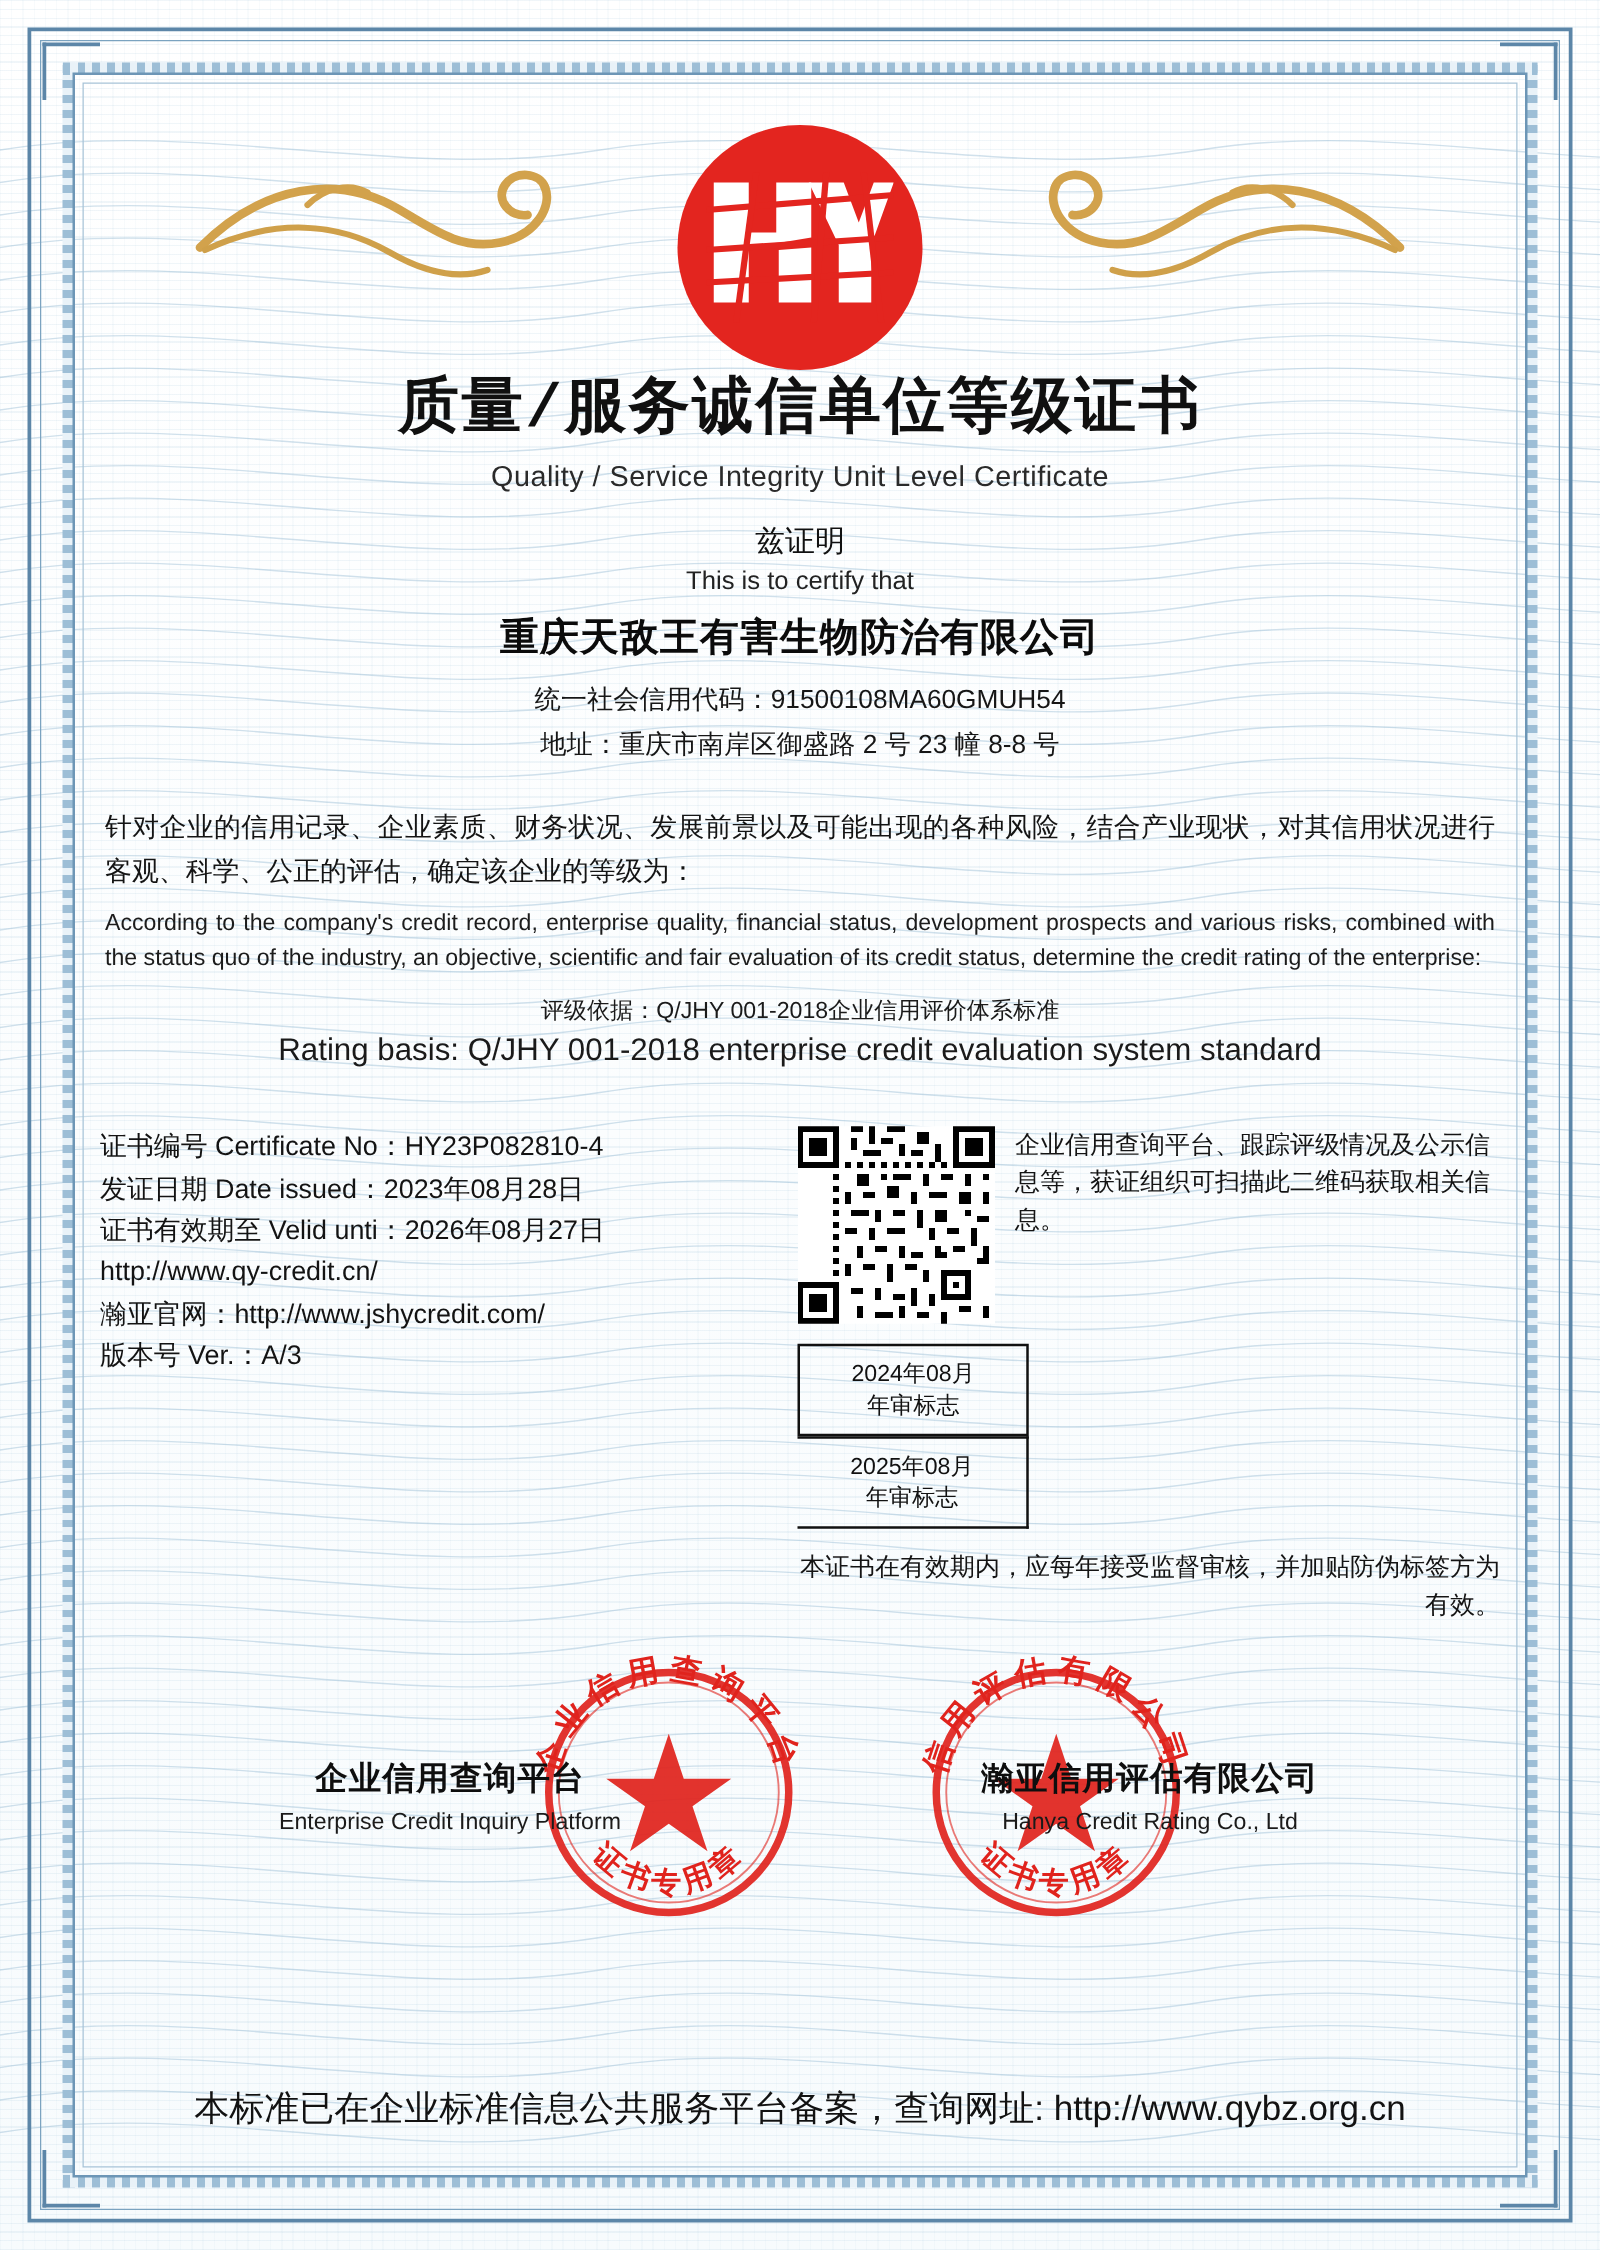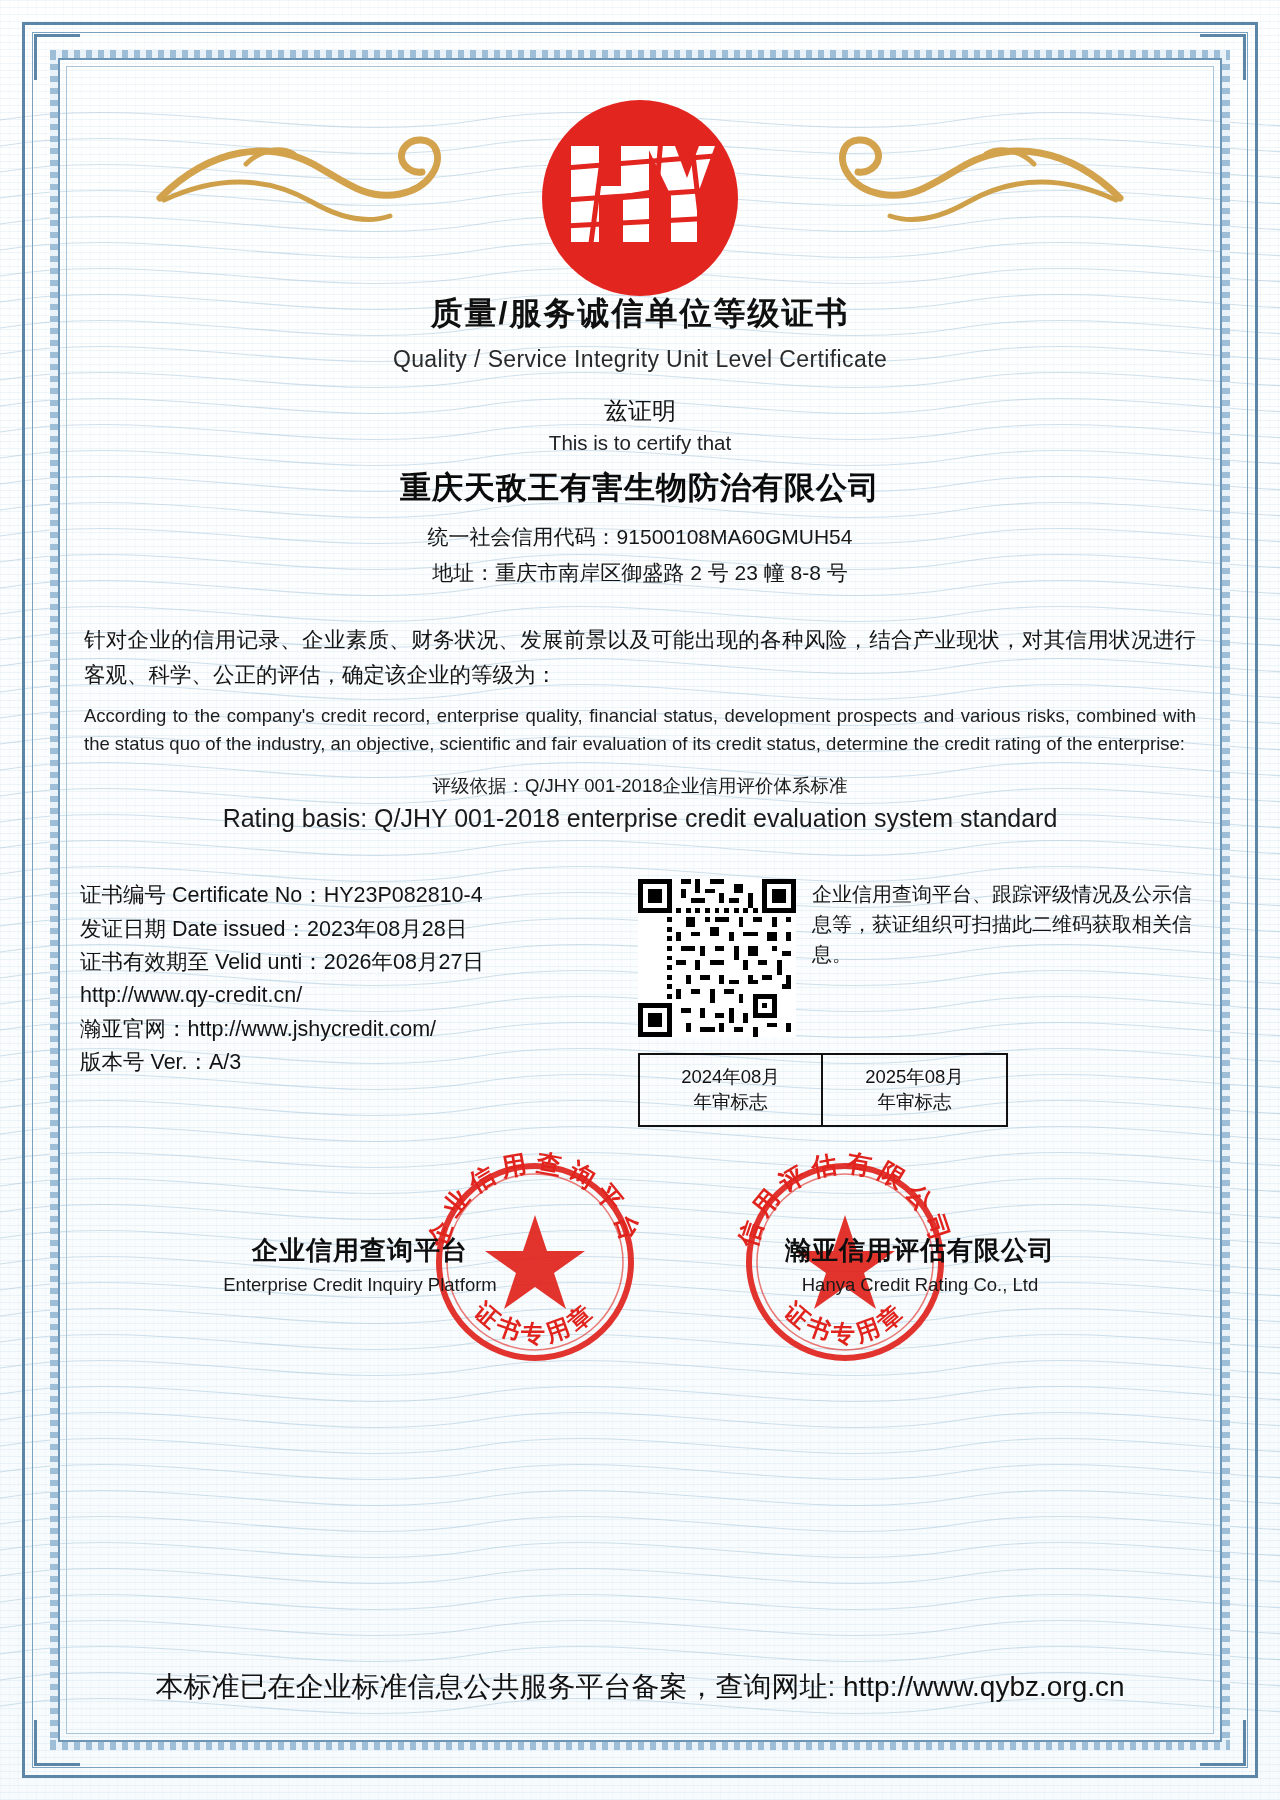--- a/index.html
+++ b/index.html
@@ -55,23 +55,23 @@
   .logo{
     position:absolute;left:50%;top:12px;transform:translateX(-50%);
     width:196px;height:196px;border-radius:50%;
     background:#e3251f;
     display:flex;align-items:center;justify-content:center;
   }
   .logo svg{display:block;}
 
   
   .title-cn{
-    text-align:center;font-size:32px;font-weight:bold;color:#101010;
+    text-align:center;font-size:49px;font-weight:bold;color:#101010;
     letter-spacing:2px;margin-top:14px;
-    font-family:Liberation Sans, sans-serif;
+    font-family:Liberation Mono, monospace;
   }
   .title-en{
     text-align:center;font-size:23px;color:#2a2a2a;margin-top:10px;letter-spacing:.4px;
   }
   .certify-cn{text-align:center;font-size:24px;color:#111;margin-top:22px;}
   .certify-en{text-align:center;font-size:20.5px;color:#222;margin-top:4px;}
   .company{
     text-align:center;font-size:31px;font-weight:bold;color:#0b0b0b;margin-top:12px;letter-spacing:1px;
     font-family:"DejaVu Sans","Liberation Sans",sans-serif;
   }
@@ -95,21 +95,21 @@
   
   .details{display:flex;margin-top:46px;}
   .dl{width:540px;}
   .dl .line{font-size:21.5px;color:#131313;line-height:1.55;white-space:nowrap;}
   .dr{flex:1;padding-left:18px;}
   .qr-row{display:flex;}
   .qr{width:158px;height:158px;flex:none;}
   .qr-note{
     margin-left:16px;font-size:20px;color:#141414;line-height:1.5;
   }
-  .stamp-boxes{display:flex;margin-top:16px;gap:0;}
+  .stamp-boxes{display:flex;margin-top:16px;gap:0;flex-direction:column;}
   .sbox{
     width:185px;height:74px;border:2px solid #111;box-sizing:border-box;
     display:flex;flex-direction:column;align-items:center;justify-content:center;
     font-size:18.5px;color:#111;line-height:1.35;
   }
   .sbox + .sbox{border-left:none;}
   .foot-note{margin-top:16px;font-size:20px;color:#141414;line-height:1.5;text-align:right;}
 
   
   .seals{position:relative;height:250px;margin-top:10px;}
@@ -392,20 +392,21 @@
           <div class="sbox">
             <span>2024年08月</span>
             <span>年审标志</span>
           </div>
           <div class="sbox">
             <span>2025年08月</span>
             <span>年审标志</span>
           </div>
         </div>
 
+        <div class="foot-note">本证书在有效期内，应每年接受监督审核，并加贴防伪标签方为有效。</div>
       </div>
     </div>
 
     <div class="seals">
       <svg class="seal seal-left" viewBox="0 0 250 250">
         <defs>
           <path id="arcL" d="M35,125 A90,90 0 0 1 215,125"></path>
           <path id="arcLb" d="M45,125 A80,80 0 0 0 205,125"></path>
         </defs>
         <circle cx="125" cy="125" r="96" fill="none" stroke="#e0231d" stroke-width="6" opacity=".92"></circle>

